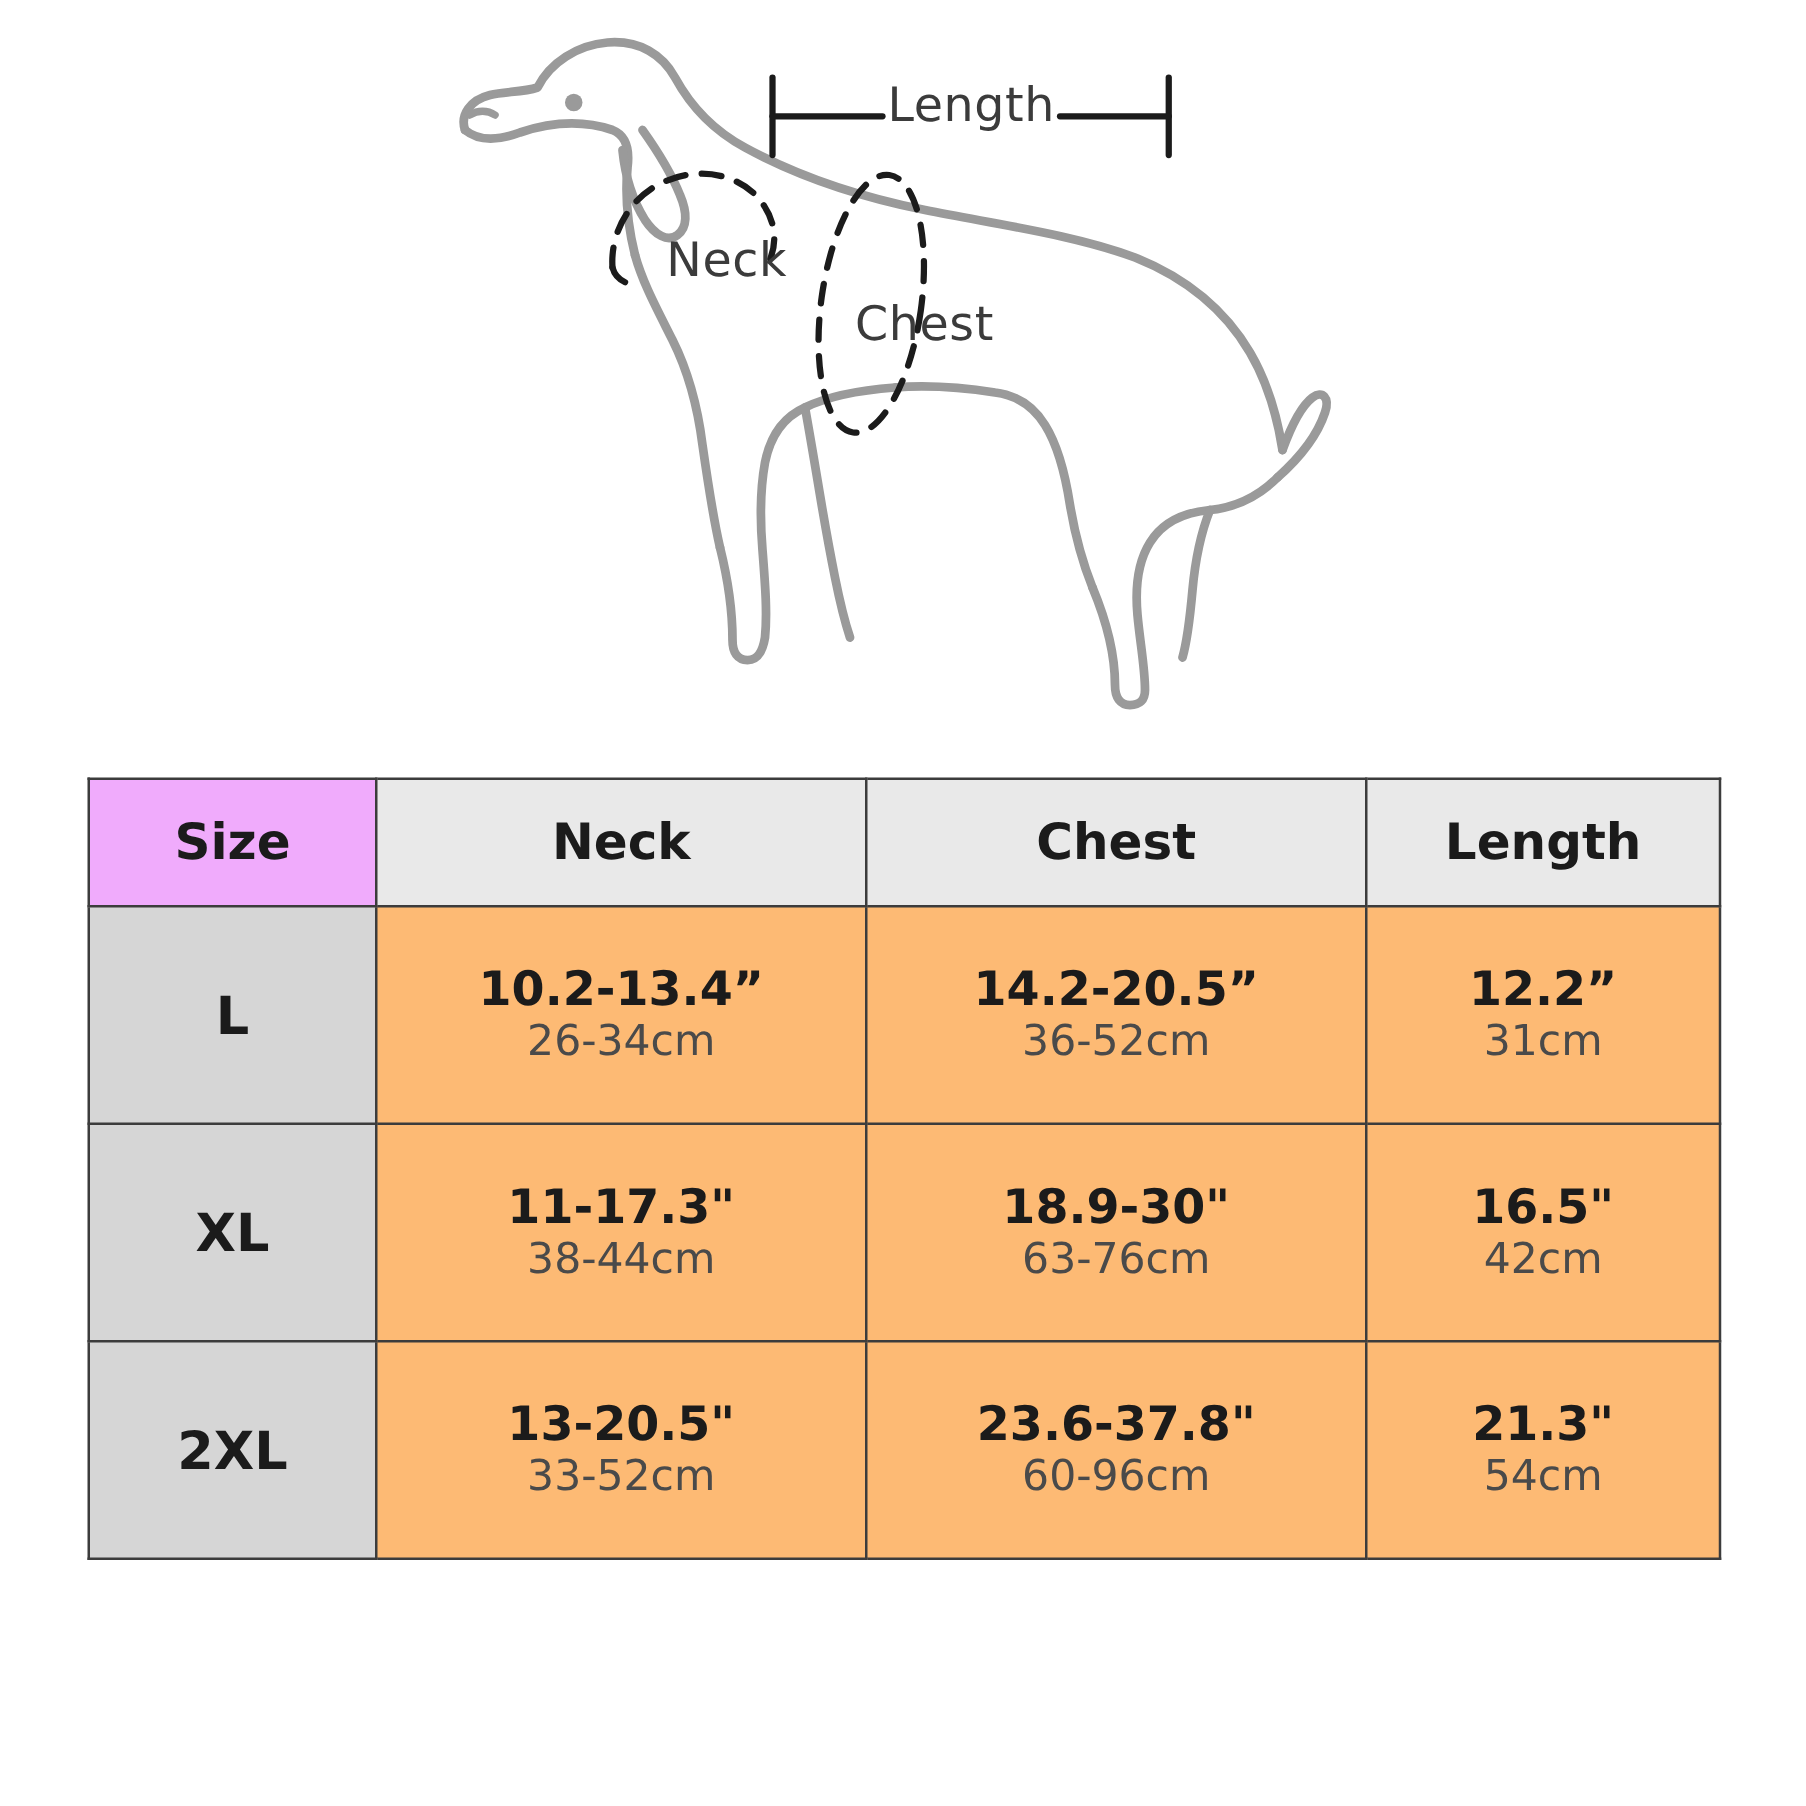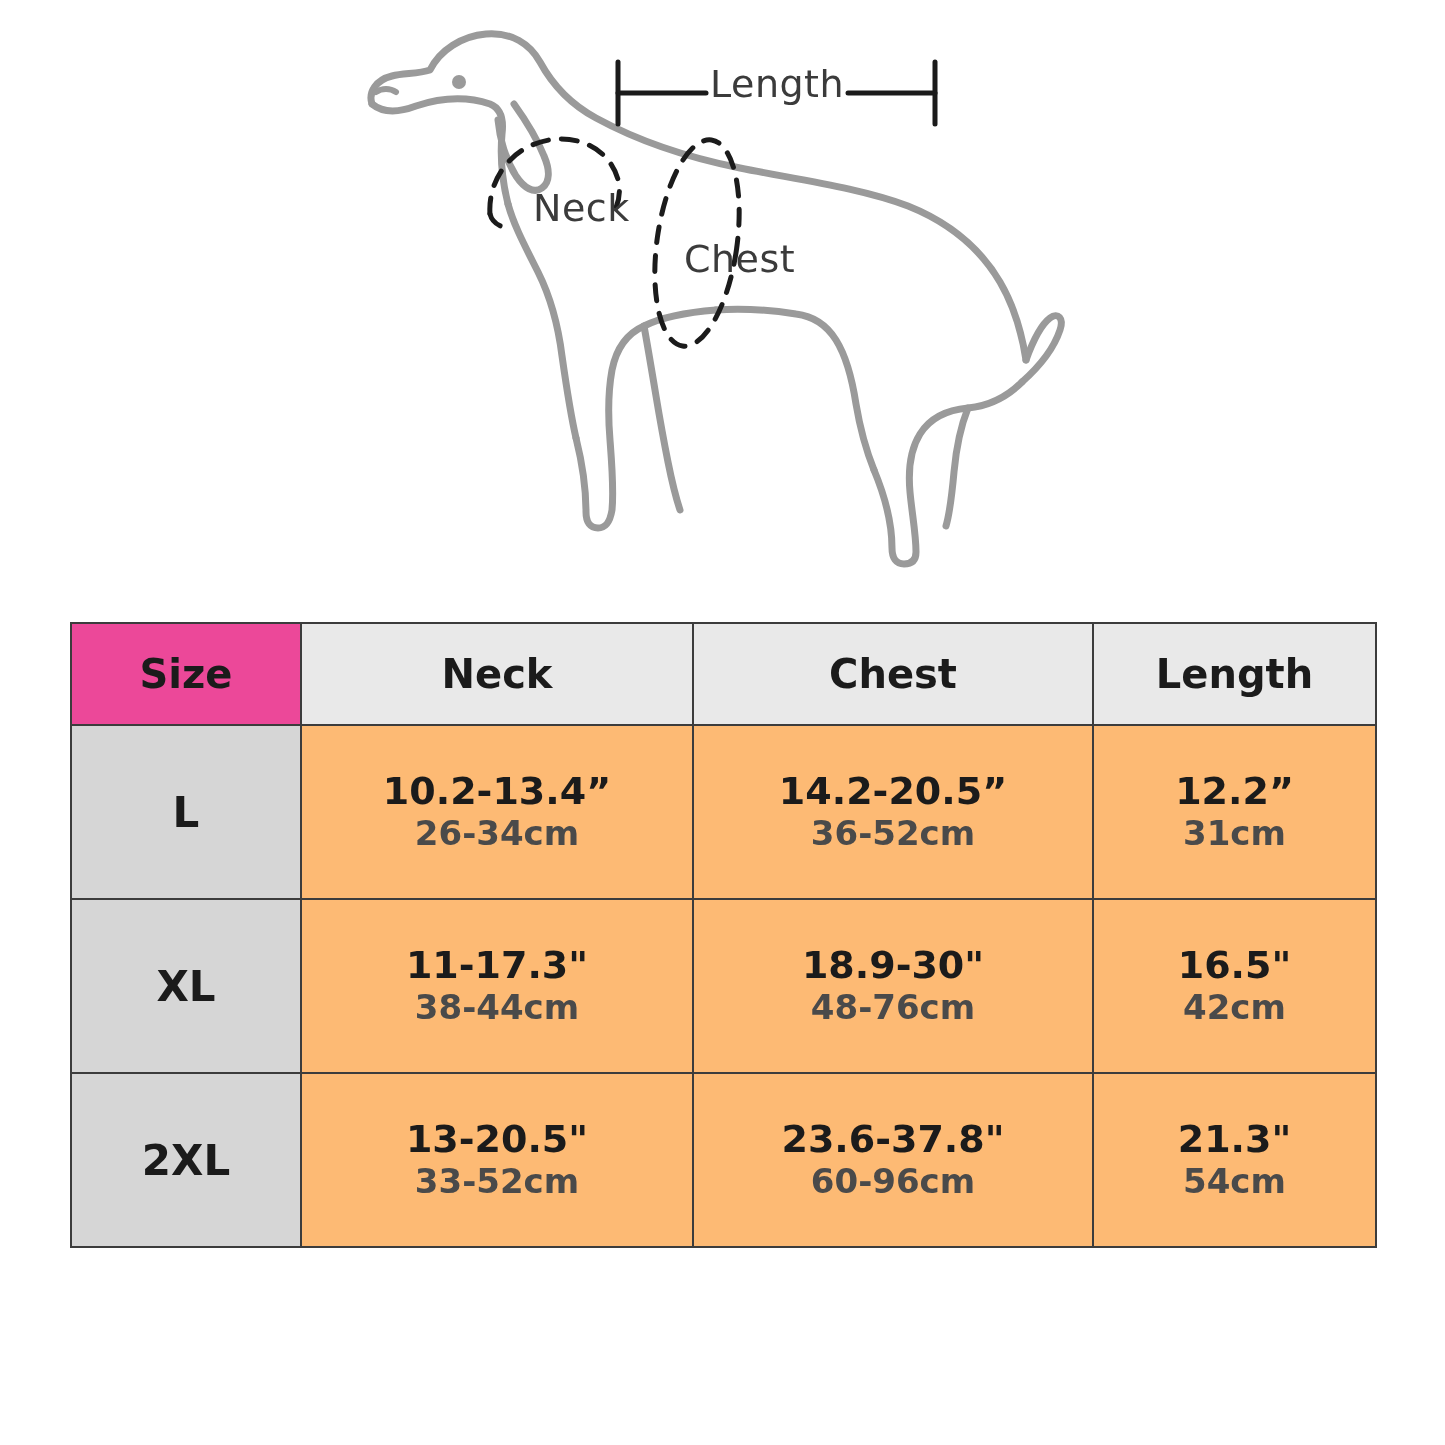--- a/index.html
+++ b/index.html
@@ -69,21 +69,21 @@
 
   thead th {
     background: #e9e9e9;
     height: 100px;
     font-size: 40px;
     font-weight: bold;
     color: #1b1b1b;
     font-family: "DejaVu Sans", sans-serif;
   }
   thead th.size-head {
-    background: #ec4899;
+    background: #f0abfc;
   }
   tbody td {
     height: 172px;
     background: #fdba74;
   }
   tbody td.size-cell {
     background: #d6d6d6;
     font-size: 42px;
     font-weight: bold;
     color: #1b1b1b;
@@ -91,21 +91,21 @@
   .val-in {
     display: block;
     font-size: 38px;
     font-weight: bold;
     color: #1b1b1b;
     line-height: 1.12;
   }
   .val-cm {
     display: block;
     font-size: 34px;
-    font-weight: bold;
+    font-weight: normal;
     color: #4a4a4a;
     line-height: 1.2;
     margin-top: 0;
   }
 </style>
 </head>
 <body>
 
 <div class="page">
 
@@ -242,21 +242,21 @@
           </td>
         </tr>
         <tr>
           <td class="size-cell">XL</td>
           <td>
             <span class="val-in">11-17.3"</span>
             <span class="val-cm">38-44cm</span>
           </td>
           <td>
             <span class="val-in">18.9-30"</span>
-            <span class="val-cm">48-76cm</span>
+            <span class="val-cm">63-76cm</span>
           </td>
           <td>
             <span class="val-in">16.5"</span>
             <span class="val-cm">42cm</span>
           </td>
         </tr>
         <tr>
           <td class="size-cell">2XL</td>
           <td>
             <span class="val-in">13-20.5"</span>

